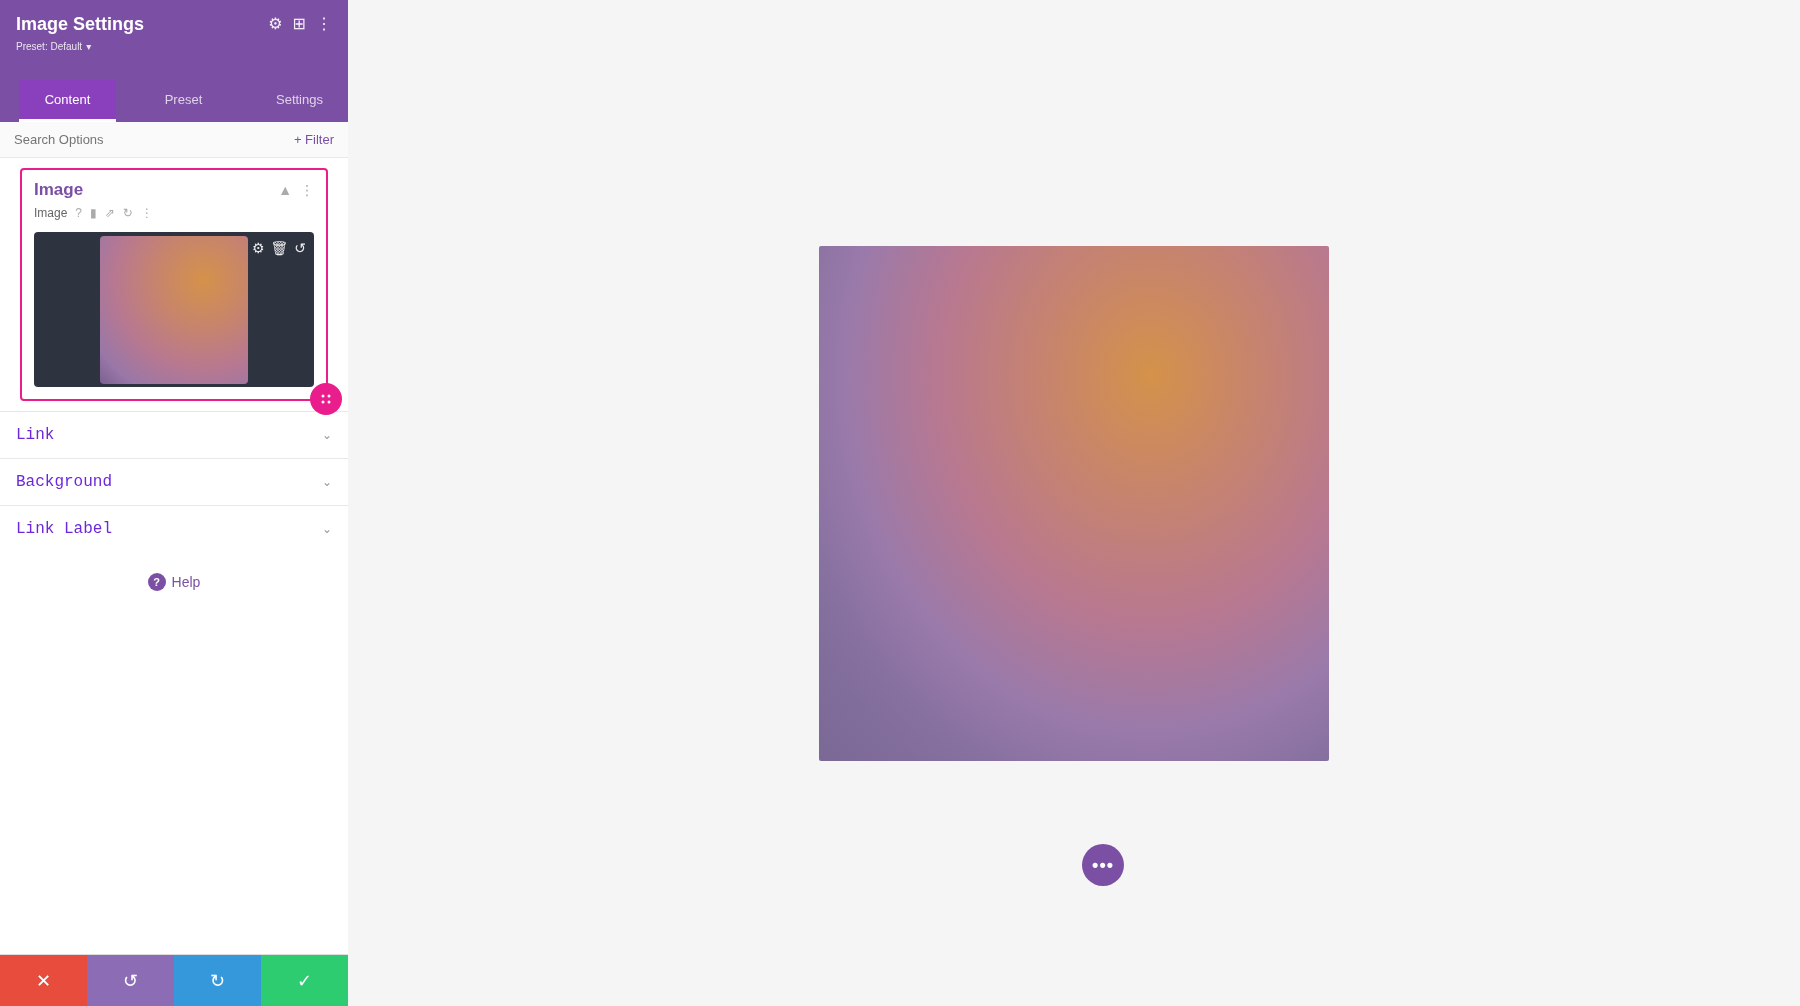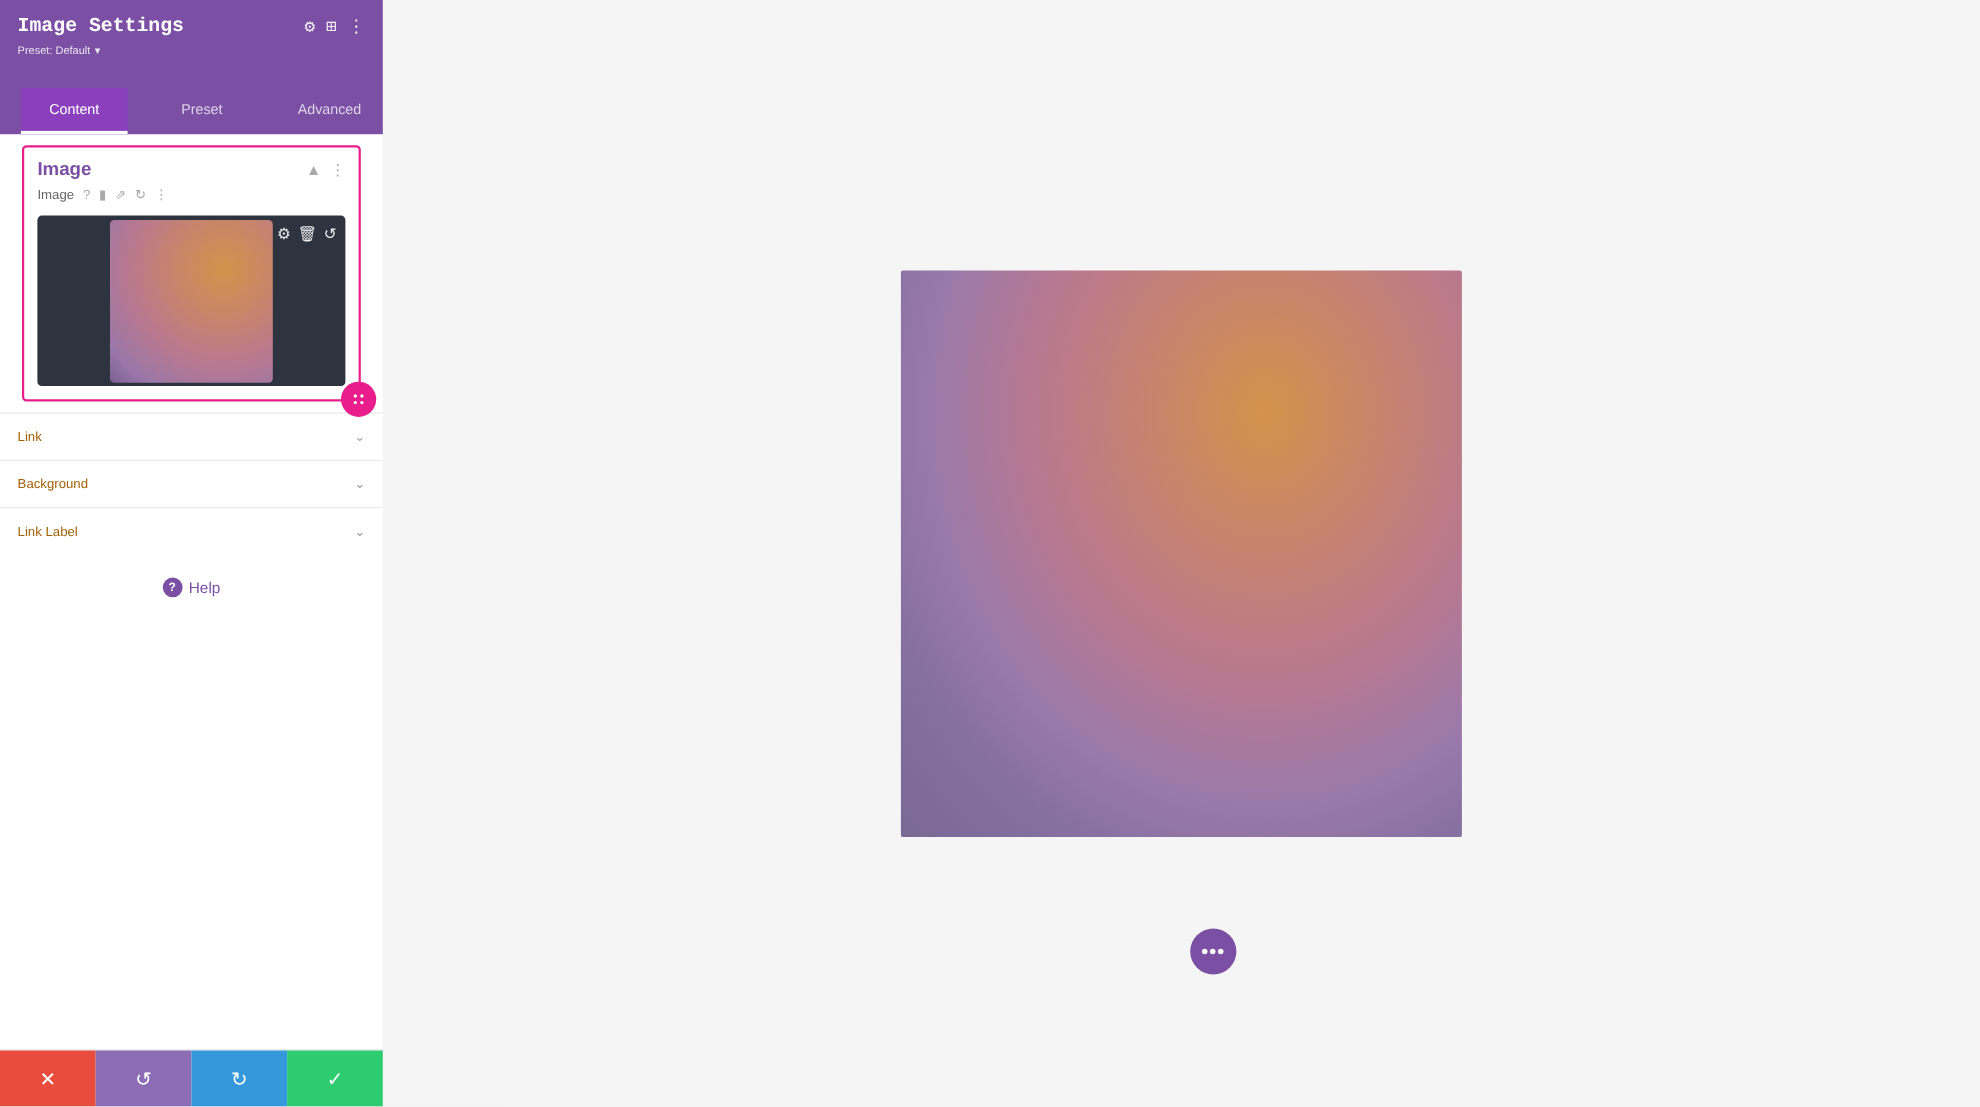--- a/index.html
+++ b/index.html
@@ -17,24 +17,23 @@
       z-index: 10;
     }
 
     
     .sidebar-header {
       background: #7b4fa3;
       padding: 14px 16px 0 16px;
     }
     .sidebar-header-top {
       display: flex;
-      align-items: center;
+      align-items: flex-start;
       justify-content: space-between;
       margin-bottom: 6px;
-      font-family: Liberation Mono, monospace;
     }
     .sidebar-title {
       color: #fff;
       font-size: 18px;
       font-weight: 600;
     }
     .sidebar-header-icons {
       display: flex;
       gap: 10px;
       align-items: center;
@@ -213,22 +212,23 @@
     
     .collapsible-section {
       border-top: 1px solid #e8e8e8;
       padding: 14px 16px;
       display: flex;
       align-items: center;
       justify-content: space-between;
       cursor: pointer;
     }
     .collapsible-label {
-      color: #a16207;
-      font-size: 12px;
+      color: #6d28d9;
+      font-size: 16px;
+      font-family: Liberation Mono, monospace;
     }
     .chevron-icon {
       color: #999;
       font-size: 12px;
     }
 
     
     .help-section {
       padding: 20px;
       text-align: center;
@@ -319,24 +319,30 @@
   </div>
 
   <div class="sidebar-tabs">
     <div class="tab active">
       <span>Content</span>
     </div>
     <div class="tab">
       <span>Preset</span>
     </div>
     <div class="tab">
-      <span>Advanced</span>
-    </div>
-  </div>
-
+      <span>Settings</span>
+    </div>
+  </div>
+
+  <div class="search-bar">
+    <input class="search-input" type="text" placeholder="Search Options" style="">
+    <button class="filter-btn">
+      <span>+ Filter</span>
+    </button>
+  </div>
 
   <div class="sidebar-content">
 
     <div class="image-section">
       <div class="section-header">
         <span class="section-title">Image</span>
         <div class="section-header-icons">
           <span class="section-icon">▲</span>
           <span class="section-icon">⋮</span>
         </div>

